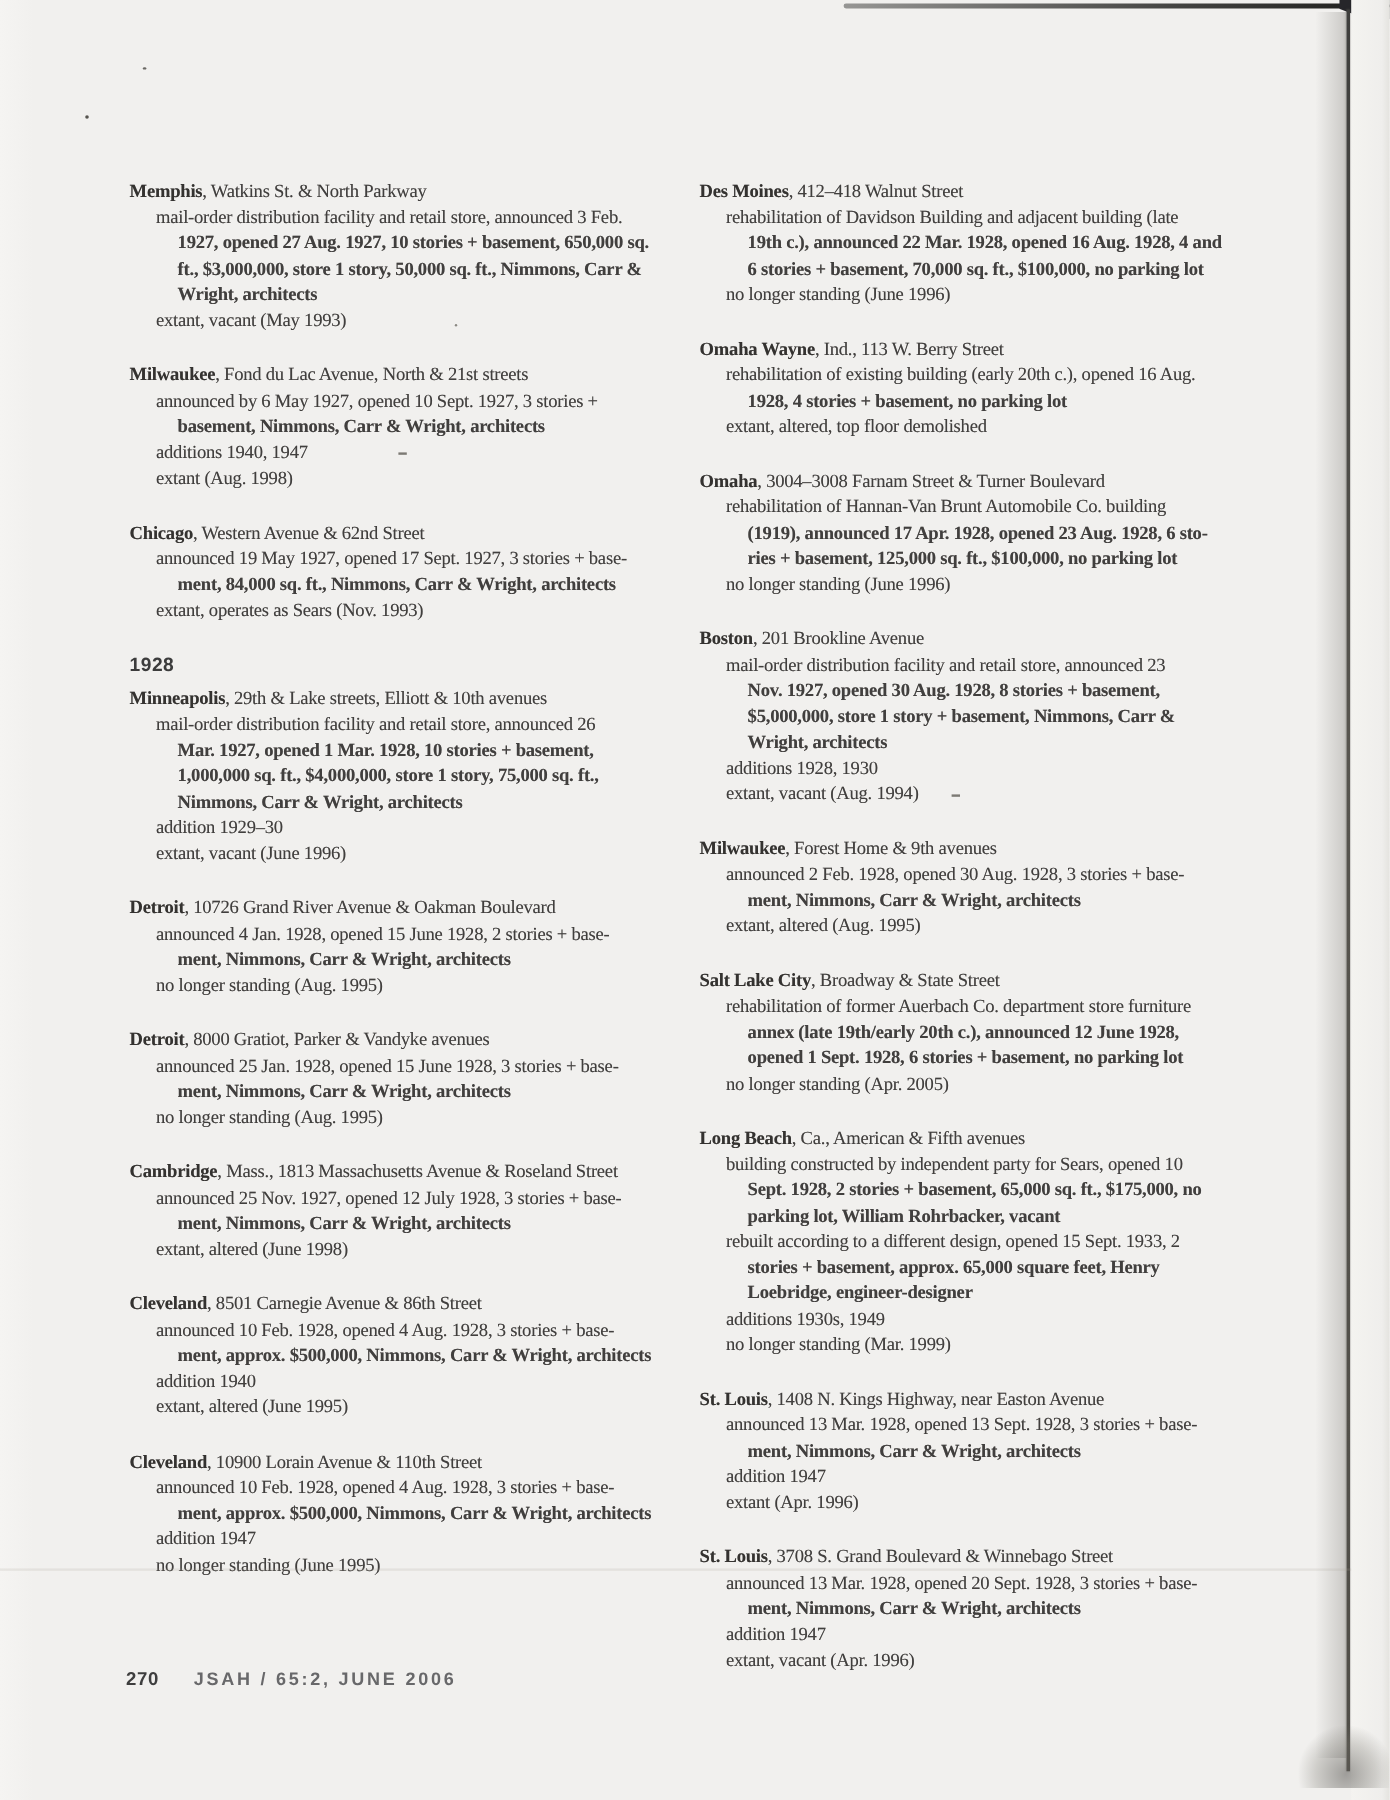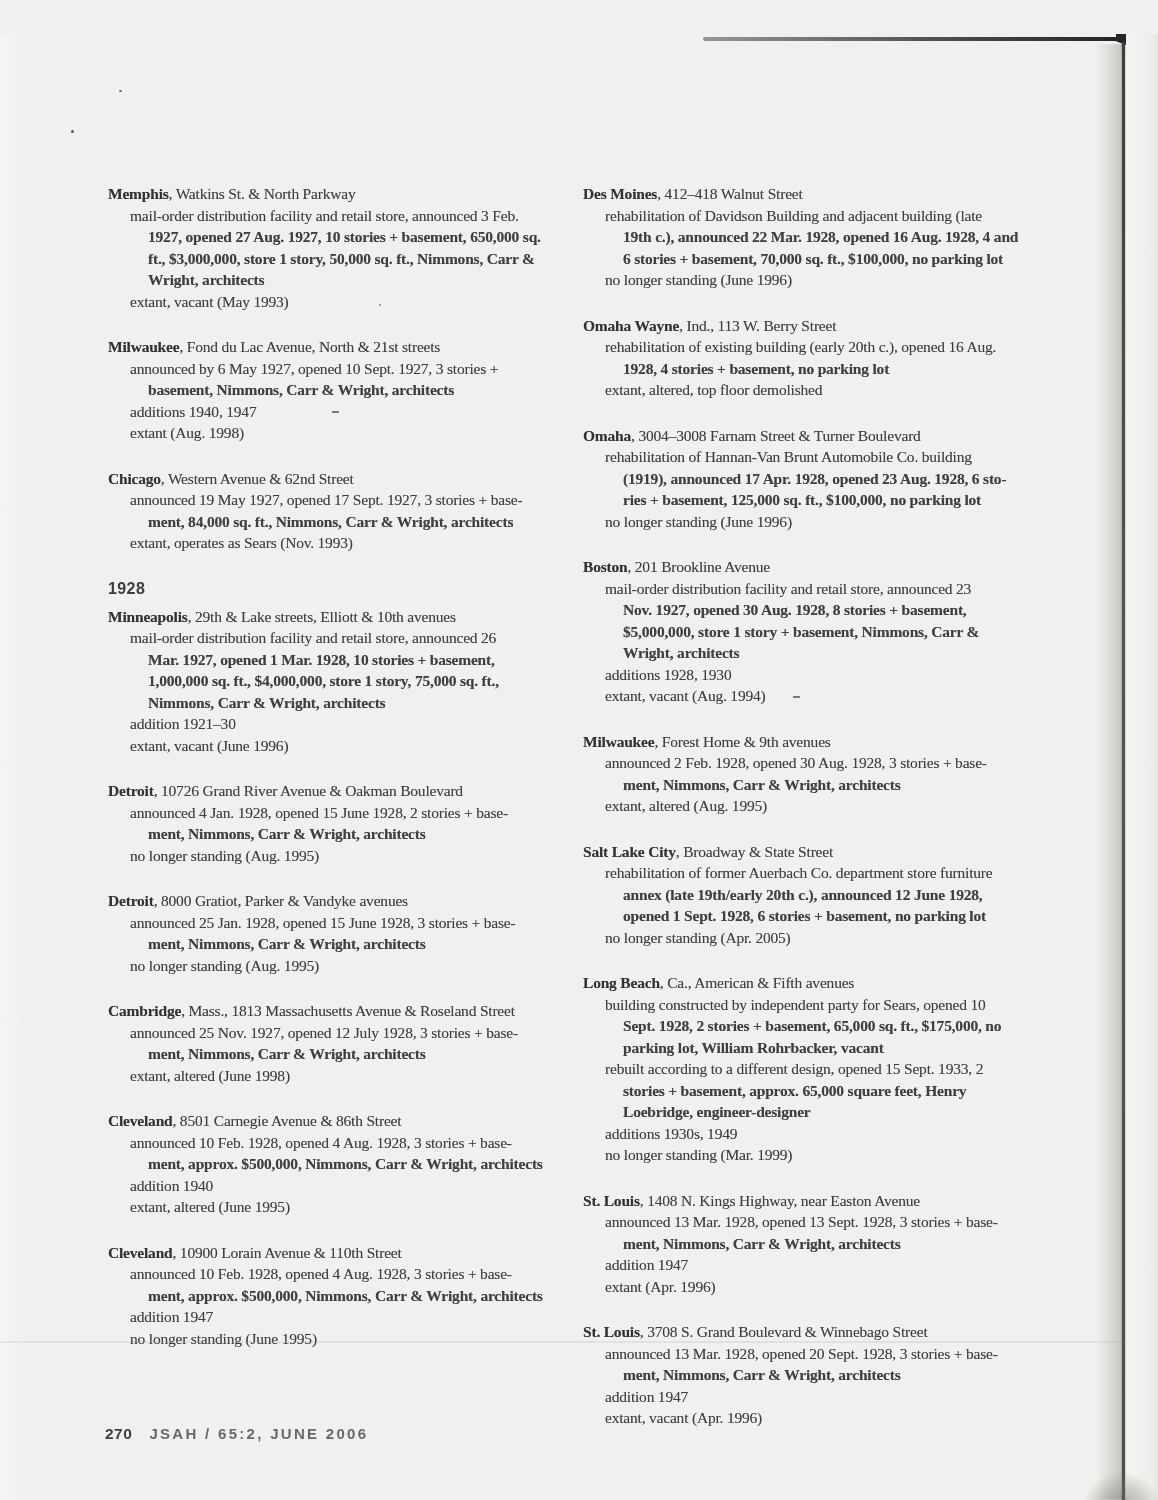--- a/index.html
+++ b/index.html
@@ -7,21 +7,20 @@
     width:1158px; height:1500px;
     background:#f1f0ee;
     font-family:"Liberation Serif", serif;
     color:#413f3e;
     position:relative;
     overflow:hidden;
   }
   .page {
     position:absolute; inset:0;
     background:linear-gradient(to right, #f5f4f2 0px, #f1f0ee 28px, #f1f0ee 100%);
-    margin-top:34px;
   }
   
   .col { position:absolute; top:149px; width:470px; }
   #col-left  { left:108px; }
   #col-right { left:583px; }
   .entry { margin:0 0 24px 0; }
   .ln, .head {
     font-size:15.5px;
     line-height:21.5px;
     letter-spacing:-0.2px;
@@ -39,21 +38,21 @@
     line-height:22px;
     color:#3c3c3c;
     letter-spacing:0.4px;
     text-align:left;
     width:455px;
     margin:18px 0 6px 0;
   }
   
   .footer {
     position:absolute; left:105px; top:1391px;
-    display:flex; align-items:baseline; gap:17px;
+    display:flex; align-items:baseline; gap:29px;
     font-family:"Liberation Sans", sans-serif;
   }
   .page-num { font-weight:bold; font-size:15.5px; color:#3e3e3e; letter-spacing:0.5px; }
   .journal  { font-size:15px; color:#68686a; letter-spacing:2.3px; font-weight:bold; }
   
   .top-line {
     position:absolute; left:703px; top:3px; width:455px; height:4px;
     background:linear-gradient(to right, rgba(40,40,38,0.45), rgba(25,25,23,0.8) 60%, #1c1c1a);
     border-radius:2px;
   }
@@ -118,21 +117,21 @@
         <div class="ln i2">ment, 84,000 sq. ft., Nimmons, Carr &amp; Wright, architects</div>
         <div class="ln i1">extant, operates as Sears (Nov. 1993)</div>
       </div>
       <div class="year-heading">1928</div>
       <div class="entry">
         <p class="head"><span class="city">Minneapolis</span><span>, 29th &amp; Lake streets, Elliott &amp; 10th avenues</span></p>
         <div class="ln i1">mail-order distribution facility and retail store, announced 26</div>
         <div class="ln i2">Mar. 1927, opened 1 Mar. 1928, 10 stories + basement,</div>
         <div class="ln i2">1,000,000 sq. ft., $4,000,000, store 1 story, 75,000 sq. ft.,</div>
         <div class="ln i2">Nimmons, Carr &amp; Wright, architects</div>
-        <div class="ln i1">addition 1921–30</div>
+        <div class="ln i1">addition 1929–30</div>
         <div class="ln i1">extant, vacant (June 1996)</div>
       </div>
       <div class="entry">
         <p class="head"><span class="city">Detroit</span><span>, 10726 Grand River Avenue &amp; Oakman Boulevard</span></p>
         <div class="ln i1">announced 4 Jan. 1928, opened 15 June 1928, 2 stories + base-</div>
         <div class="ln i2">ment, Nimmons, Carr &amp; Wright, architects</div>
         <div class="ln i1">no longer standing (Aug. 1995)</div>
       </div>
       <div class="entry">
         <p class="head"><span class="city">Detroit</span><span>, 8000 Gratiot, Parker &amp; Vandyke avenues</span></p>

